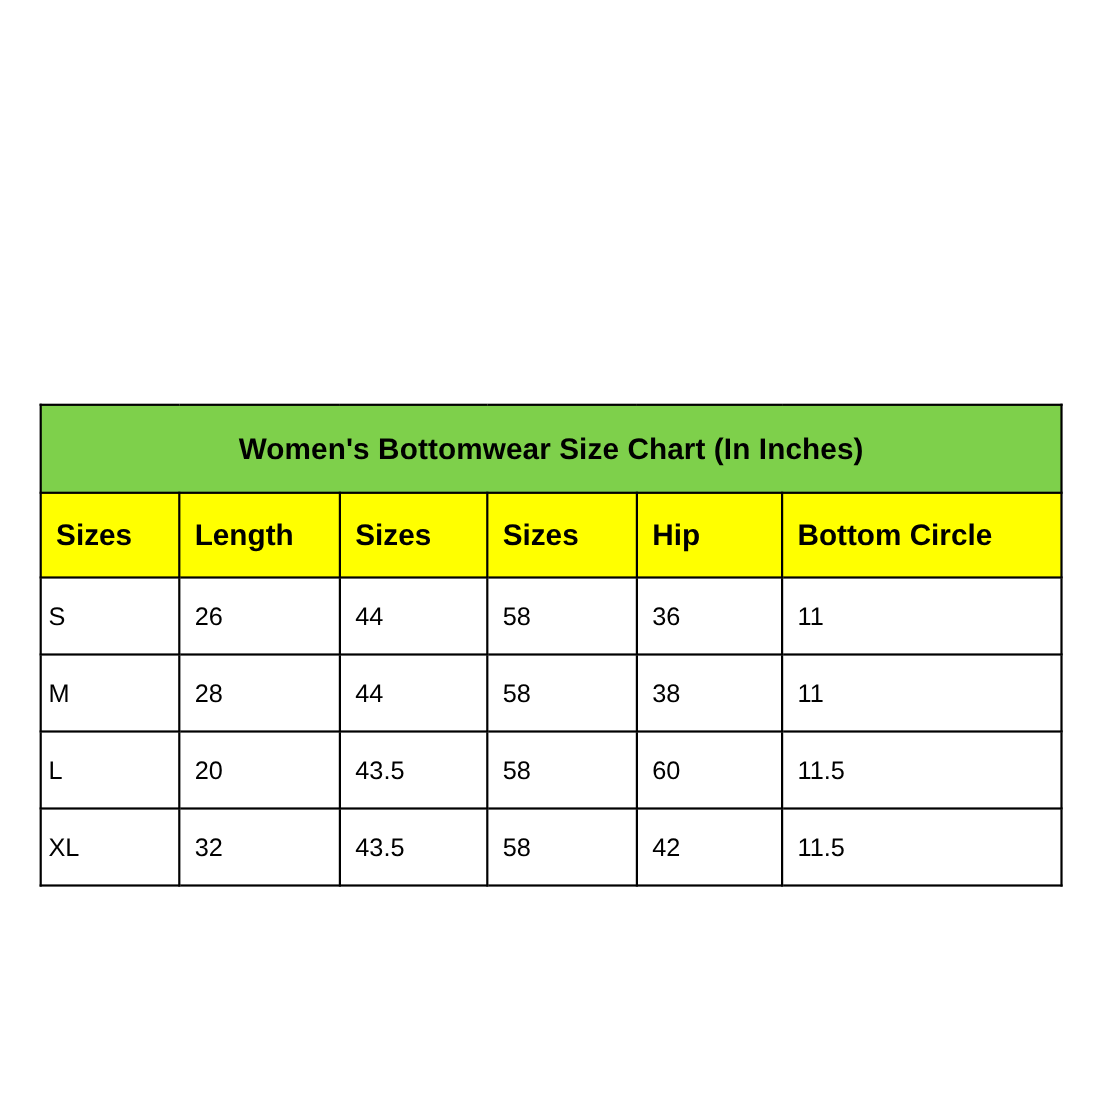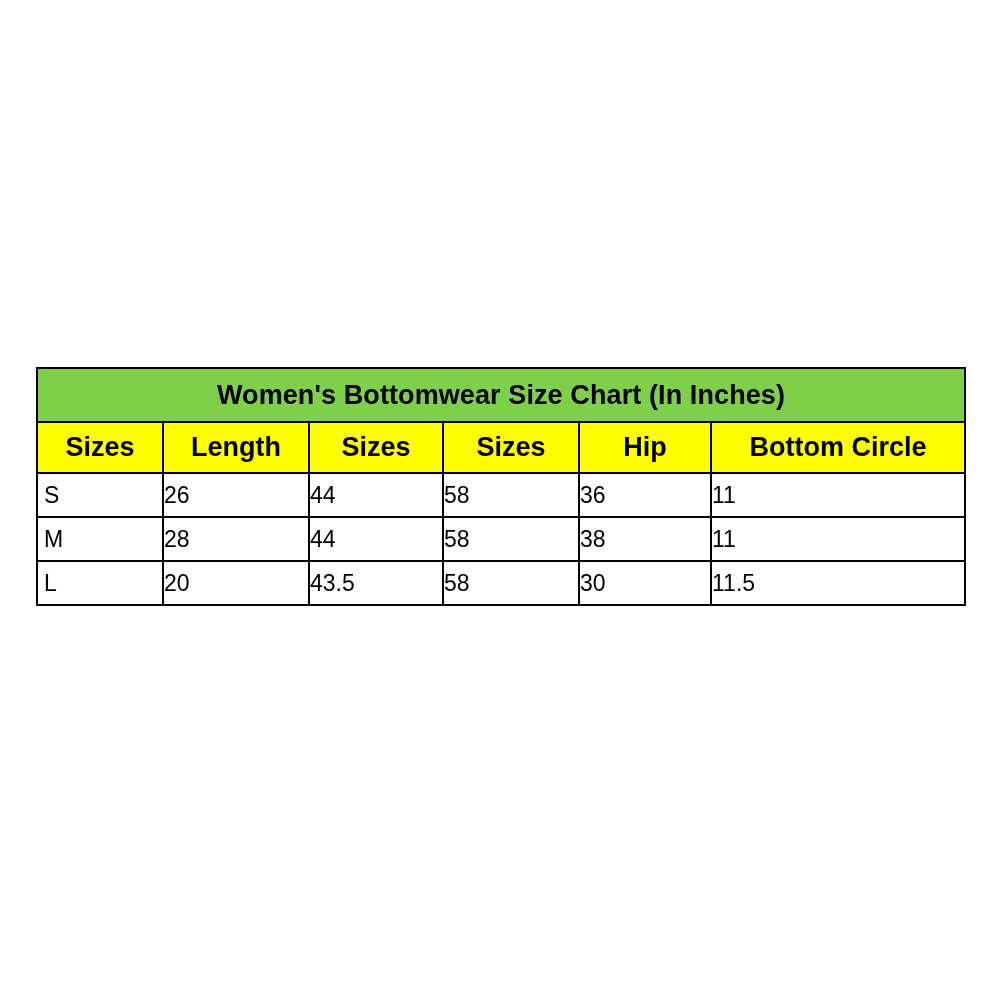--- a/index.html
+++ b/index.html
@@ -25,21 +25,21 @@
   table.size-chart {
     border-collapse: collapse;
     width: 100%;
     table-layout: fixed;
     border: 2px solid #000000;
   }
 
   table.size-chart td,
   table.size-chart th {
     border: 2px solid #000000;
-    padding: 0;
+    padding: 13px;
     margin: 18px;
   }
 
   .title-cell {
     background: #7ed04b;
     text-align: center;
     font-weight: bold;
     font-size: 27px;
     color: #000000;
     height: 52px;
@@ -47,21 +47,21 @@
     letter-spacing: 0.1px;
   }
 
   .head-cell {
     background: #ffff00;
     font-weight: bold;
     font-size: 27px;
     color: #000000;
     height: 49px;
     line-height: 49px;
-    text-align: center;
+    text-align: left;
     padding-left: 6px;
   }
 
   .body-cell {
     background: #ffffff;
     font-size: 23px;
     color: #000000;
     height: 42px;
     line-height: 42px;
   }
@@ -121,19 +121,27 @@
         <td class="body-cell">58</td>
         <td class="body-cell">38</td>
         <td class="body-cell">11</td>
       </tr>
 
       <tr>
         <td class="body-cell size-label">L</td>
         <td class="body-cell">20</td>
         <td class="body-cell">43.5</td>
         <td class="body-cell">58</td>
-        <td class="body-cell">30</td>
+        <td class="body-cell">60</td>
         <td class="body-cell">11.5</td>
       </tr>
 
+      <tr>
+        <td class="body-cell size-label">XL</td>
+        <td class="body-cell">32</td>
+        <td class="body-cell">43.5</td>
+        <td class="body-cell">58</td>
+        <td class="body-cell">42</td>
+        <td class="body-cell">11.5</td>
+      </tr>
     </tbody>
   </table>
 </div>
 
 </body></html>

